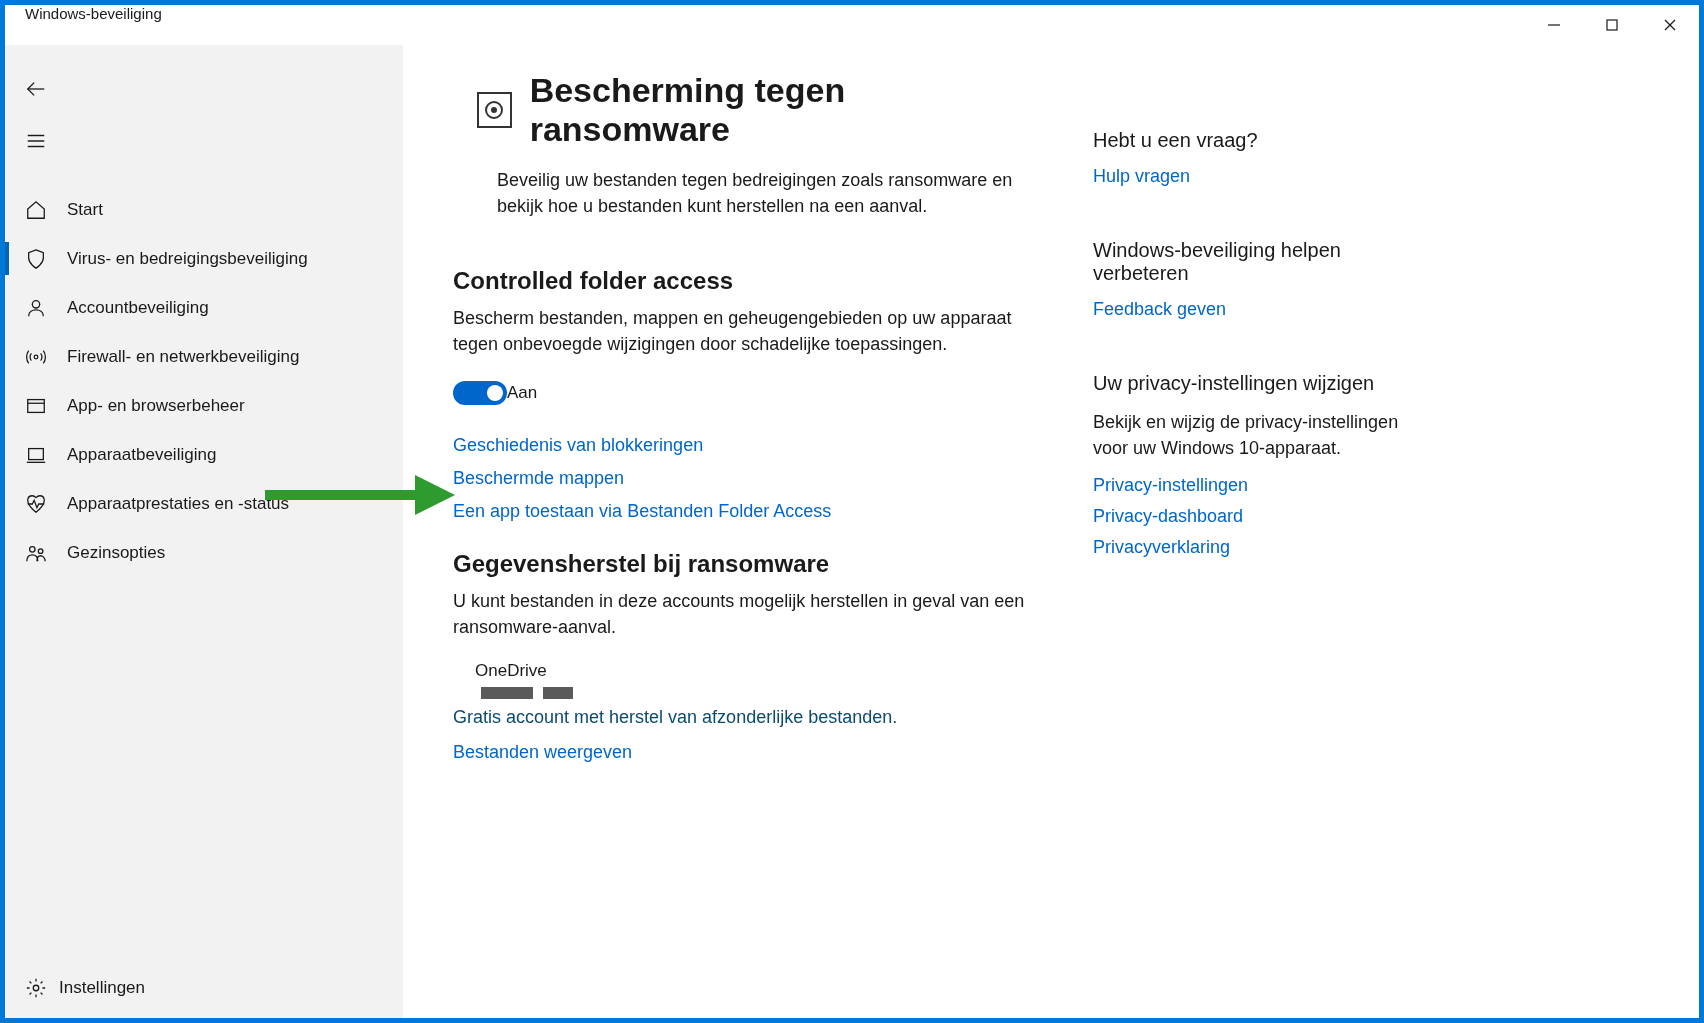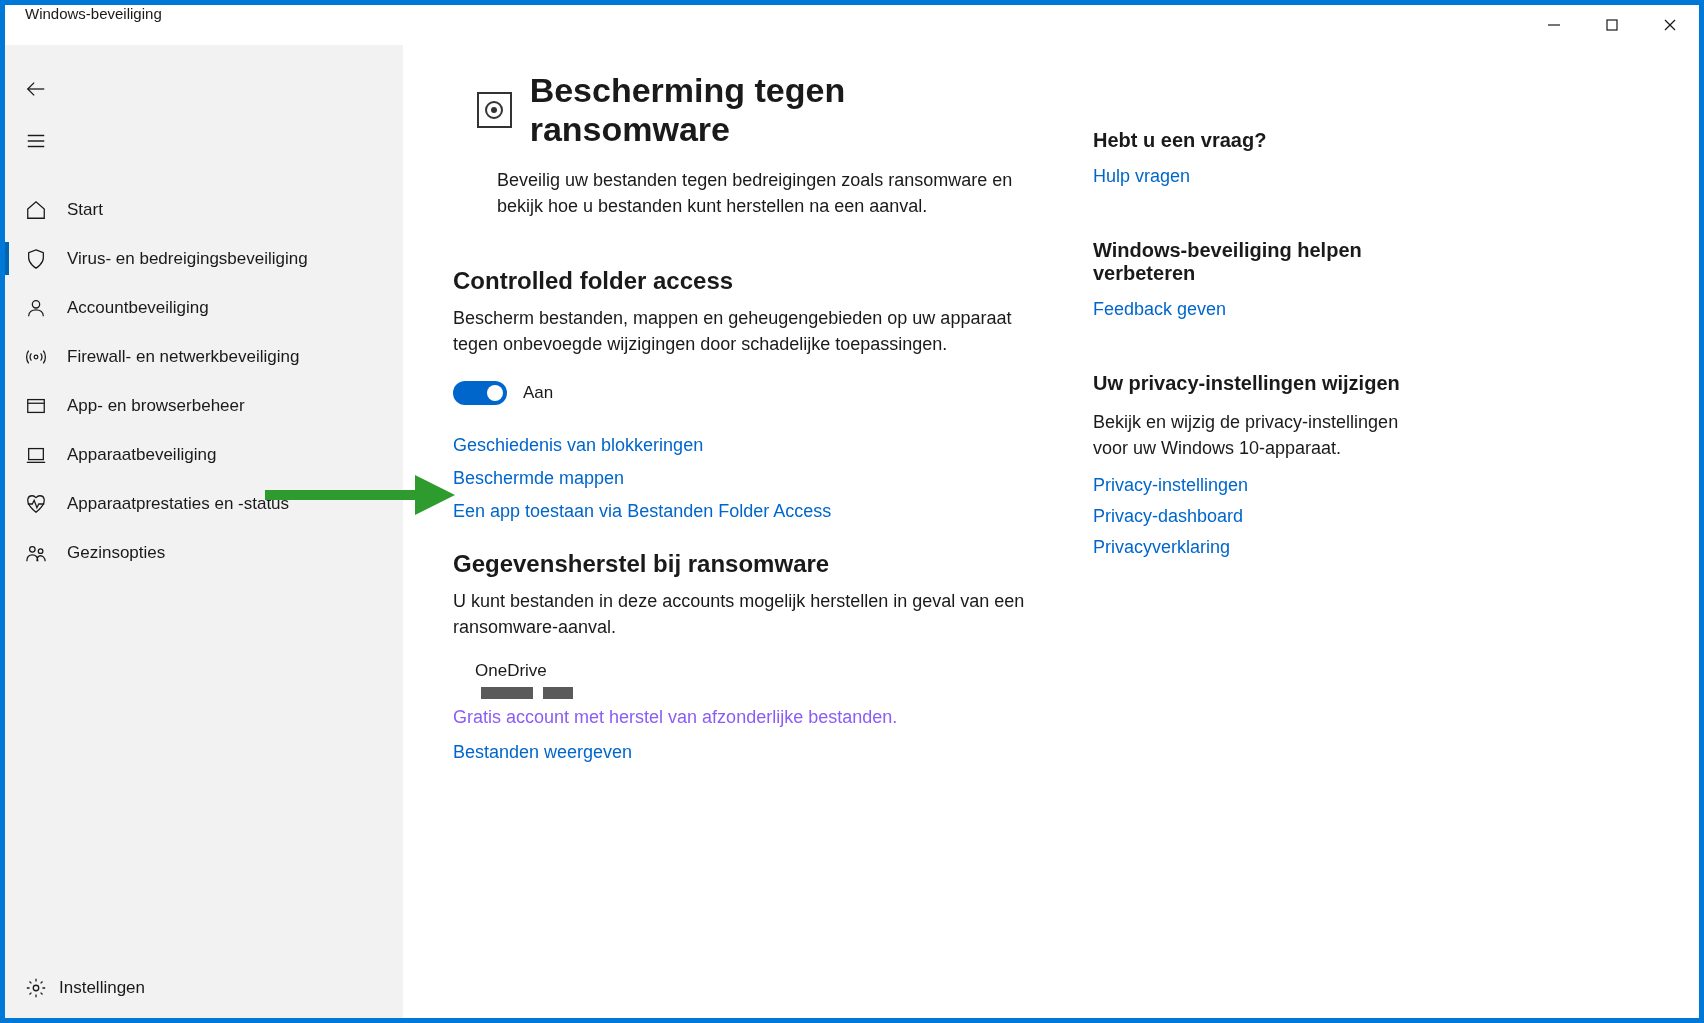--- a/index.html
+++ b/index.html
@@ -134,21 +134,20 @@
 }
 .section-desc{
   font-size:18px;
   color:#1a1a1a;
   line-height:1.45;
   margin-bottom:24px;
 }
 .toggle-row{
   display:flex;
   align-items:center;
-  gap:16px;
   margin-bottom:30px;
 }
 .toggle{
   width:54px;height:24px;
   background:#0066cc;
   border-radius:12px;
   position:relative;
 }
 .toggle::after{
   content:"";
@@ -163,24 +162,24 @@
   font-size:18px;
   margin-bottom:12px;
   display:block;
   cursor:pointer;
 }
 .section2{ margin-top:28px; }
 .onedrive-title{font-size:17px;color:#1a1a1a;margin-top:20px;margin-left:22px;margin-bottom:6px;}
 .onedrive-bar{margin-left:28px;display:flex;gap:10px;margin-bottom:8px;}
 .onedrive-bar .b1{width:52px;height:12px;background:#5a5a5a;}
 .onedrive-bar .b2{width:30px;height:12px;background:#5a5a5a;}
-.onedrive-desc{font-size:18px;color:#8b5cf6;margin-bottom:14px;}
+.onedrive-desc{font-size:18px;color:#0c4a6e;margin-bottom:14px;}
 .aside h3{
   font-size:20px;
-  font-weight:700;
+  font-weight:400;
   color:#1a1a1a;
   margin-bottom:14px;
 }
 .aside .blk{margin-bottom:52px;}
 .aside p{font-size:18px;color:#1a1a1a;line-height:1.45;margin-bottom:14px;}
 .aside .link{font-size:18px;margin-bottom:10px;}
 
 .arrow{
   position:absolute;
   left:255px;

